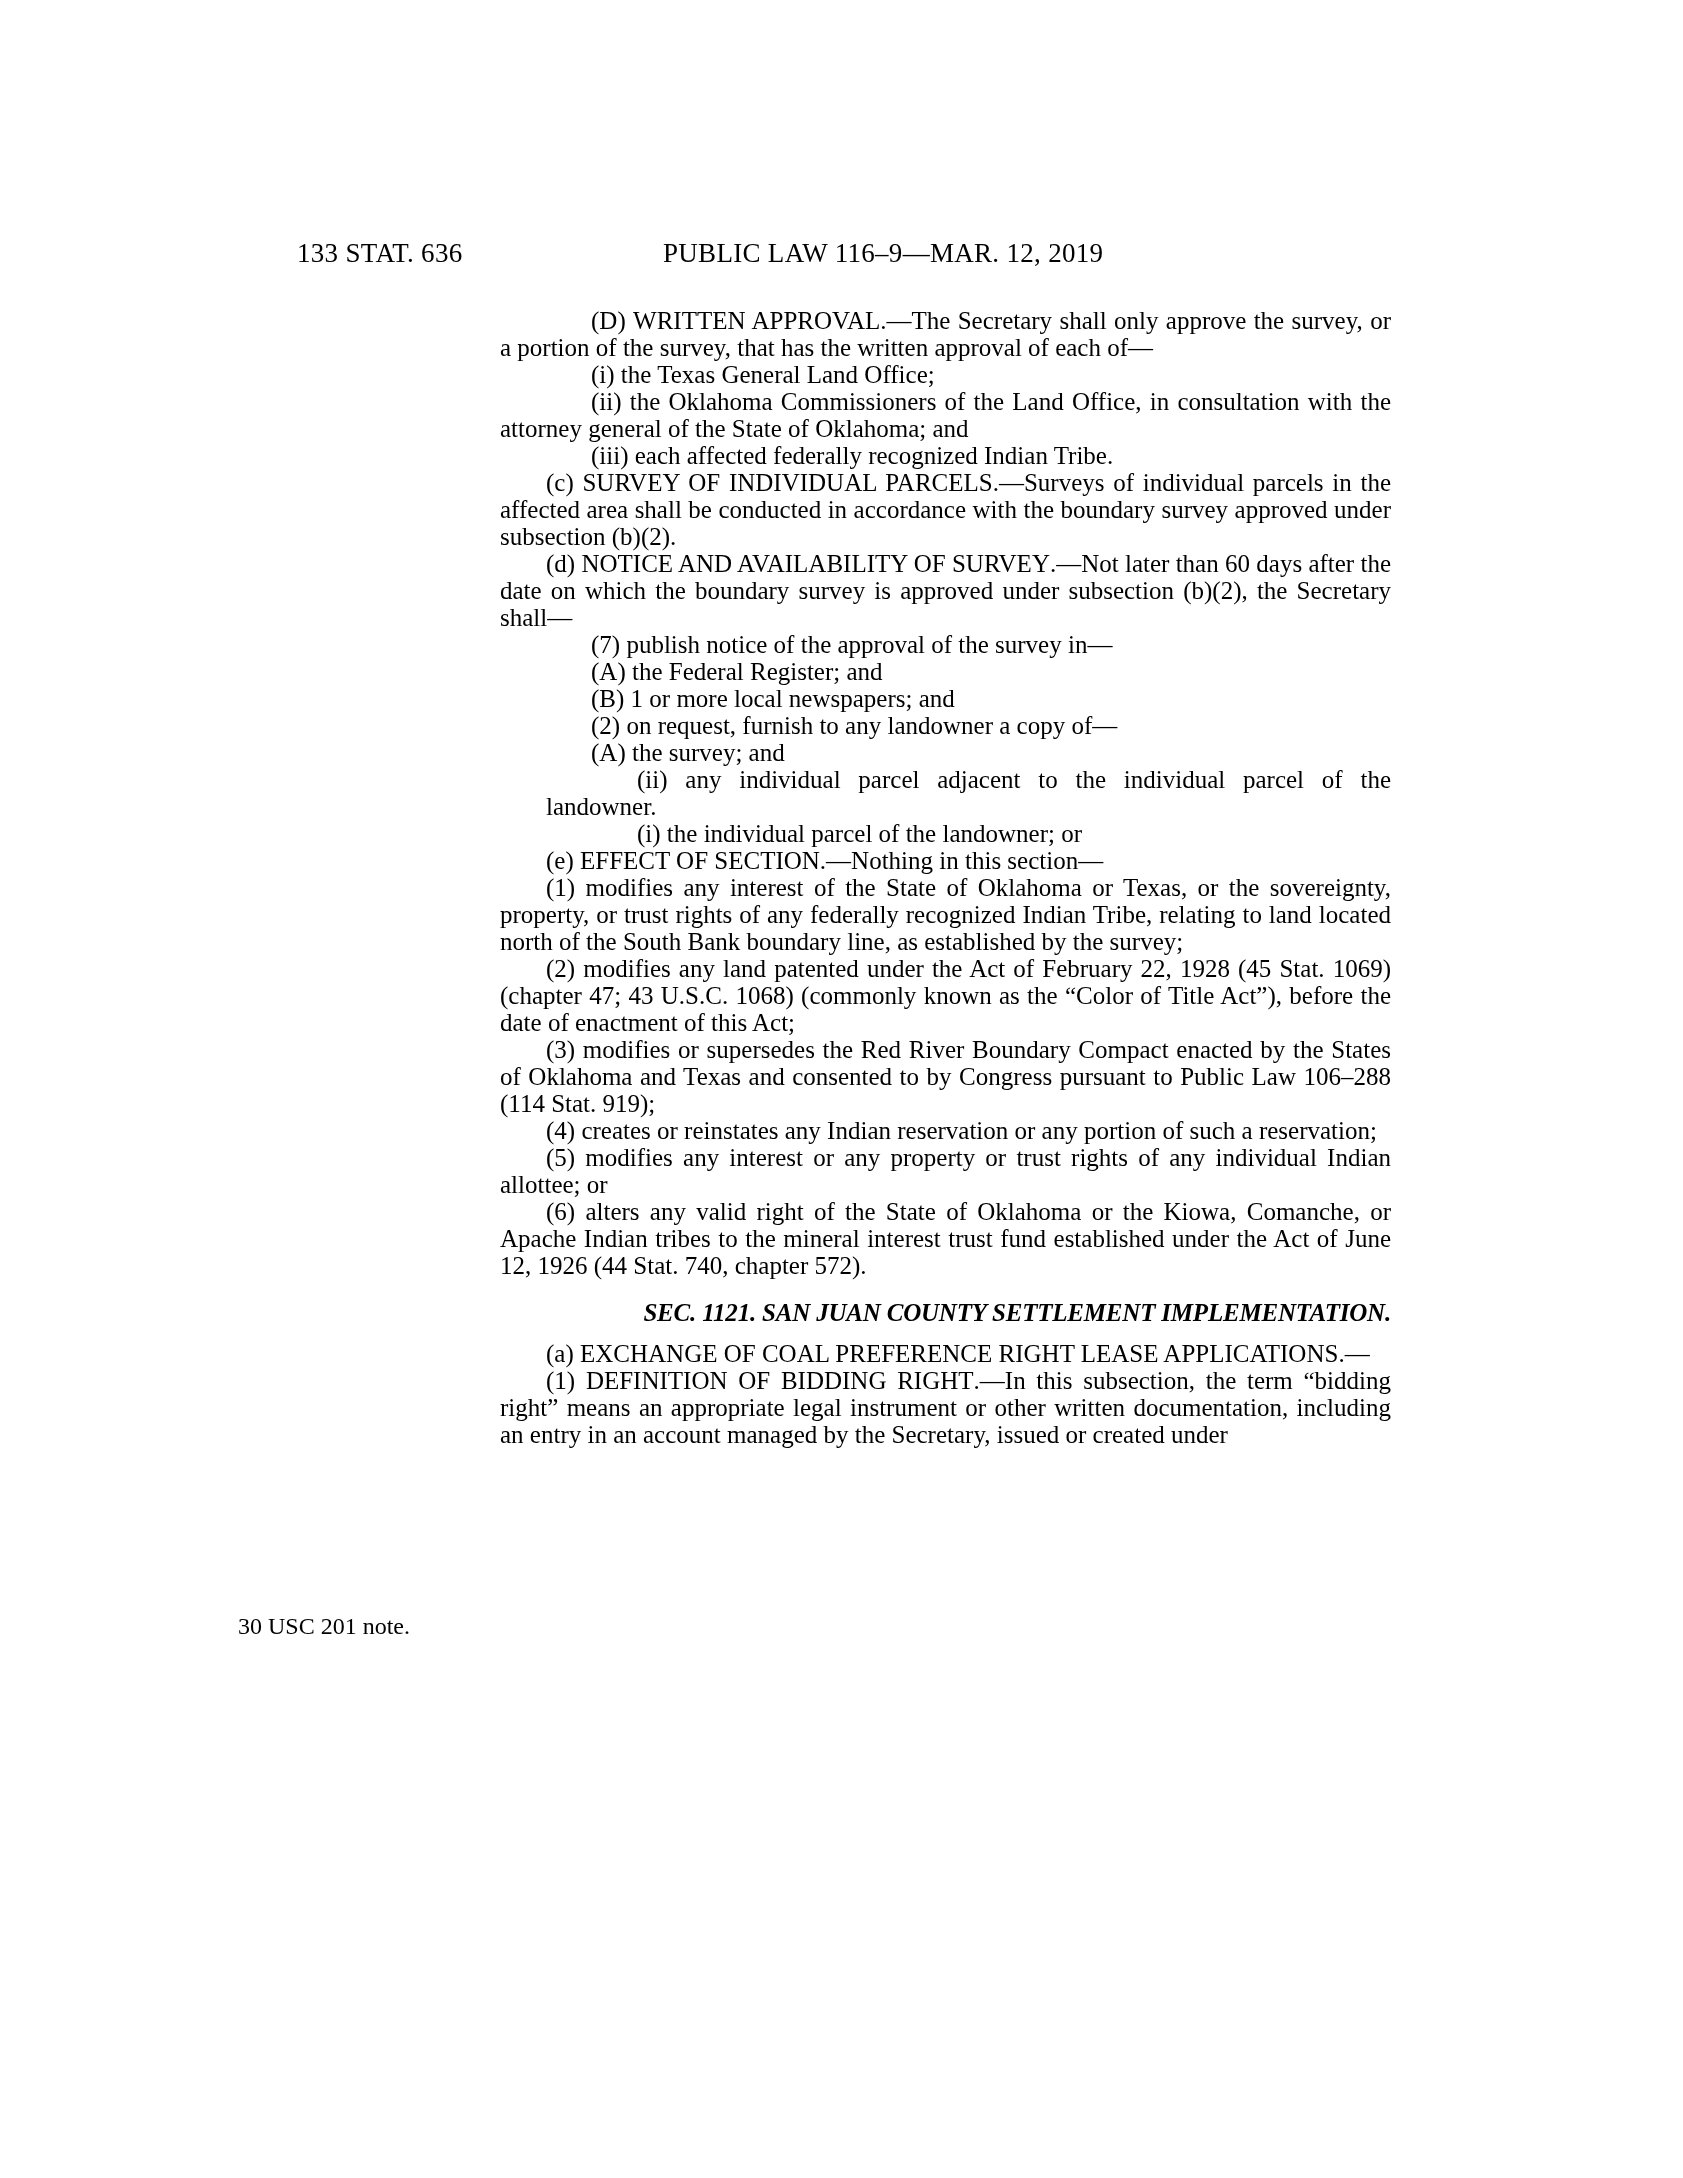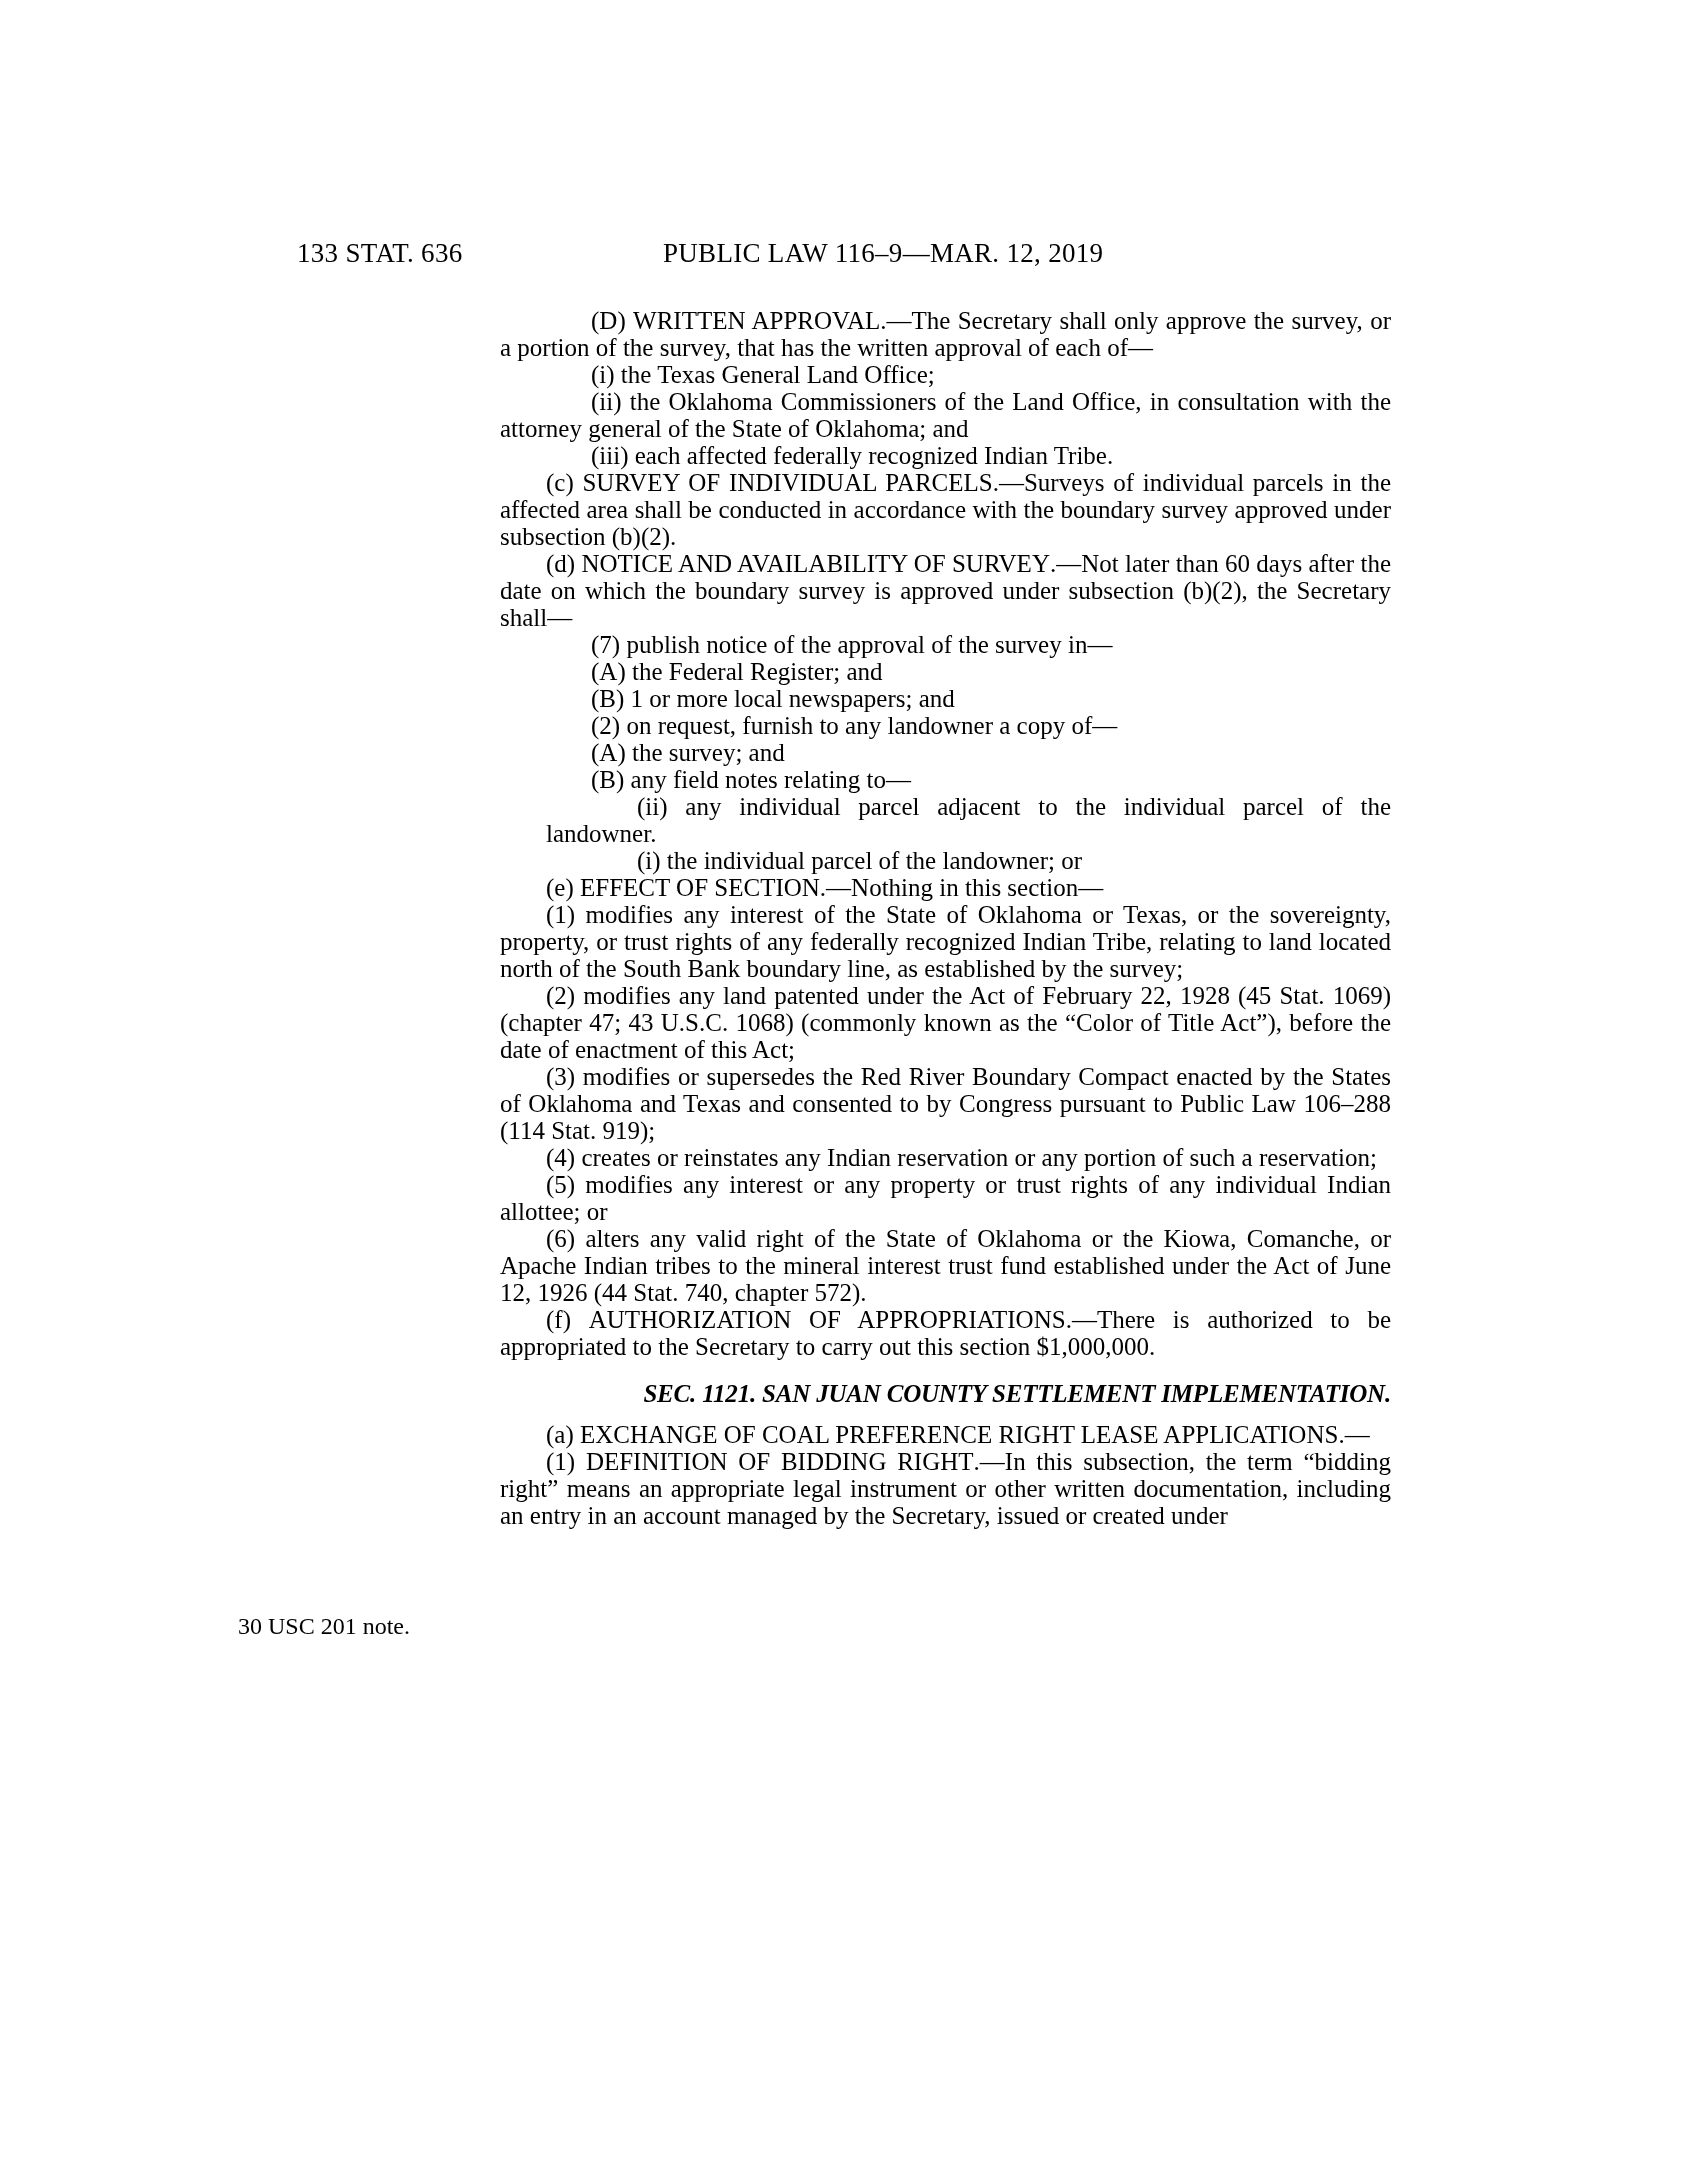--- a/index.html
+++ b/index.html
@@ -107,41 +107,39 @@
     <p class="ind-2">(7) publish notice of the approval of the survey in—</p>
 
     <p class="ind-2">(A) the Federal Register; and</p>
 
     <p class="ind-2">(B) 1 or more local newspapers; and</p>
 
     <p class="ind-2">(2) on request, furnish to any landowner a copy of—</p>
 
     <p class="ind-2">(A) the survey; and</p>
 
-    <p class="ind-2">(B) any field notes relating to—</p>
 
     <p class="ind-2" style="padding-left:46px;">(ii) any individual parcel adjacent to the individual parcel of the landowner.</p>
 
     <p class="ind-2" style="padding-left:46px;">(i) the individual parcel of the landowner; or</p>
 
     <p class="ind-1">(e) <span class="sc">EFFECT OF SECTION</span>.—Nothing in this section—</p>
 
     <p class="ind-1">(1) modifies any interest of the State of Oklahoma or Texas, or the sovereignty, property, or trust rights of any federally recognized Indian Tribe, relating to land located north of the South Bank boundary line, as established by the survey;</p>
 
     <p class="ind-1">(2) modifies any land patented under the Act of February 22, 1928 (45 Stat. 1069) (chapter 47; 43 U.S.C. 1068) (commonly known as the “Color of Title Act”), before the date of enactment of this Act;</p>
 
     <p class="ind-1">(3) modifies or supersedes the Red River Boundary Compact enacted by the States of Oklahoma and Texas and consented to by Congress pursuant to Public Law 106–288 (114 Stat. 919);</p>
 
     <p class="ind-1">(4) creates or reinstates any Indian reservation or any portion of such a reservation;</p>
 
     <p class="ind-1">(5) modifies any interest or any property or trust rights of any individual Indian allottee; or</p>
 
     <p class="ind-1">(6) alters any valid right of the State of Oklahoma or the Kiowa, Comanche, or Apache Indian tribes to the mineral interest trust fund established under the Act of June 12, 1926 (44 Stat. 740, chapter 572).</p>
 
-    <p class="ind-1">(f) <span class="sc">AUTHORIZATION OF APPROPRIATIONS</span>.—There is authorized to be appropriated to the Secretary to carry out this section $1,000,000.</p>
 
     <p class="sec-head space-before space-after" style="text-align:right;font-style:italic;">SEC. 1121. SAN JUAN COUNTY SETTLEMENT IMPLEMENTATION.</p>
 
     <p class="ind-1">(a) <span class="sc">EXCHANGE OF COAL PREFERENCE RIGHT LEASE APPLICATIONS</span>.—</p>
 
     <p class="ind-1">(1) <span class="sc">DEFINITION OF BIDDING RIGHT</span>.—In this subsection, the term “bidding right” means an appropriate legal instrument or other written documentation, including an entry in an account managed by the Secretary, issued or created under</p>
 
   </div>
 </div>
 

